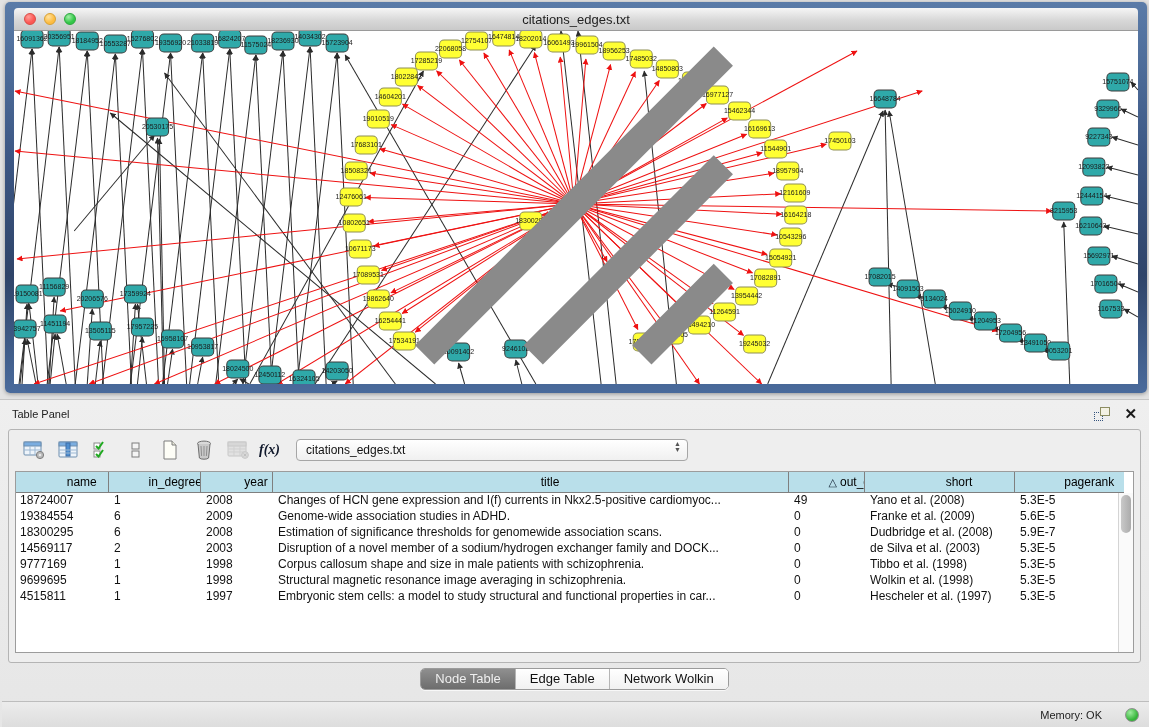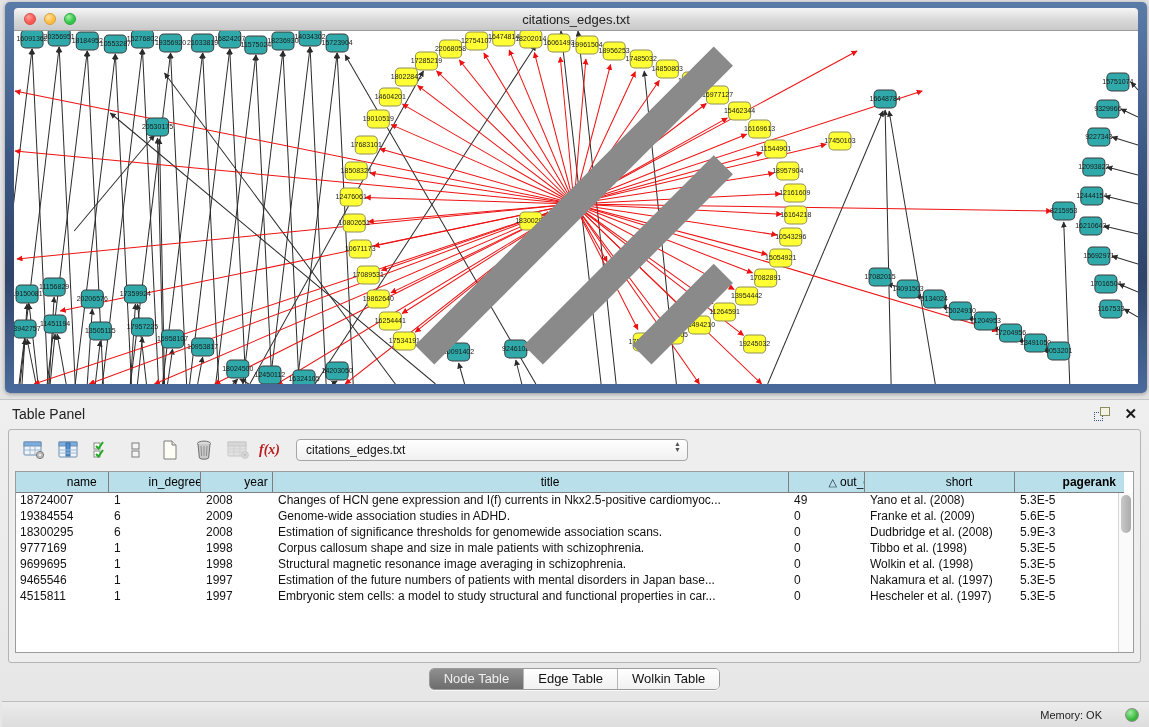--- a/index.html
+++ b/index.html
@@ -24,44 +24,44 @@
   .resize-grip{ position:absolute; right:2px; bottom:2px; width:13px; height:13px; }
 
   
   .split-grip{ position:absolute; left:566px; top:399px; width:16px; height:6px; display:flex; gap:2px; align-items:center; justify-content:center;}
   .split-grip i{ width:4px; height:4px; background:#9a9a9a; border-radius:1px; display:block;}
 
   
   .table-panel{ position:absolute; left:0; top:399px; width:1149px; height:328px;
     background:linear-gradient(180deg,#efefef,#e6e6e6); border-top:1px solid #c6c6c6; }
   .panel-titlebar{ height:27px; display:flex; align-items:center; padding:0 12px; }
-  .panel-title{ font-size:14px; color:#222; }
+  .panel-title{ font-size:11px; color:#222; }
   .panel-titlebar .spacer{ flex:1; }
   .float-icon{ width:16px; height:14px; position:relative; margin-right:14px; cursor:pointer;}
   .float-icon .sq1{ position:absolute; left:0; bottom:0; width:9px; height:9px; border:1px dotted #33527c; }
   .float-icon .sq2{ position:absolute; right:0; top:0; width:10px; height:9px; border:1px solid #8d8d62; background:#f4f2e4; }
   .close-icon{ font-size:15px; font-weight:bold; color:#1a1a1a; cursor:pointer; line-height:1; }
 
   .panel-body{ margin:2px 8px 0 8px; height:234px; background:#eeeeee;
     border:1px solid #b4b4b4; border-radius:3px; padding:5px 4px 0 4px; }
 
   .toolbar{ display:flex; align-items:center; height:30px; padding-left:8px; }
   .tb-icon{ width:26px; height:24px; display:flex; align-items:center; justify-content:center; margin-right:8px; cursor:pointer; }
   .tb-icon.disabled{ opacity:.45; cursor:default; }
-  .fx{ font-family:"Liberation Serif",serif; font-style:italic; font-weight:bold; font-size:14px; color:#b91c1c; margin-right:16px; }
+  .fx{ font-family:"Liberation Serif",serif; font-style:italic; font-weight:bold; font-size:14px; color:#0f172a; margin-right:16px; }
   .combo{ width:392px; height:22px; border:1px solid #a6a6a6; border-radius:4px;
     background:linear-gradient(180deg,#ffffff,#f0f0f0); display:flex; align-items:center; padding-left:9px; position:relative; cursor:pointer;}
   .combo .val{ font-size:12px; color:#111; }
   .combo .arrows{ position:absolute; right:6px; top:1px; display:flex; flex-direction:column; line-height:6px; font-size:7px; color:#555; }
 
   .tablewrap{ margin:6px 2px 0 2px; position:relative; height:182px; background:#fff; border:1px solid #9c9c9c; }
   table{ border-collapse:collapse; table-layout:fixed; width:1108px; }
   thead th{ background:#b9dfea; font-size:12px; font-weight:normal; color:#000;
     height:20px; border:1px solid #7f7f7f; border-top:none; overflow:hidden; white-space:nowrap;padding-left:40px; }
-  thead th:first-child{ border-left:none;} thead th:last-child{ border-right:none;font-weight:bold;}
+  thead th:first-child{ border-left:none;} thead th:last-child{ border-right:none;}
   tbody td{ font-size:12px; color:#111; height:16px; padding:0 0 0 6px; overflow:hidden; white-space:nowrap; }
   tbody td.c0{ padding-left:4px; }
   .sort-glyph{ color:#123; margin-right:3px; font-size:11px; }
   .vscroll{ position:absolute; right:0; top:21px; bottom:0; width:15px; background:#fafafa; border-left:1px solid #d4d4d4; }
   .vthumb{ position:absolute; left:2px; top:2px; width:10px; height:38px; background:linear-gradient(90deg,#c9c9c9,#ababab); border-radius:5px; }
 
   .tabs{ width:fit-content; margin:5px auto 0 auto; display:flex; border:1px solid #9b9b9b; border-radius:5px; overflow:hidden; background:#fff; box-shadow:0 1px 0 rgba(255,255,255,.7);}
   .tab{ font-size:13px; padding:2px 14px 3px 14px; color:#111; border-right:1px solid #b5b5b5; cursor:pointer; background:linear-gradient(180deg,#ffffff,#f1f1f1);}
   .tab:last-child{ border-right:none; }
   .tab.selected{ background:linear-gradient(180deg,#8f8f8f,#6d6d6d); color:#efefef; }
@@ -542,69 +542,69 @@
               <td class="c5">Franke et al. (2009)</td>
               <td class="c6">5.6E-5</td>
             </tr>
             <tr>
               <td class="c0">18300295</td>
               <td class="c1">6</td>
               <td class="c2">2008</td>
               <td class="c3">Estimation of significance thresholds for genomewide association scans.</td>
               <td class="c4">0</td>
               <td class="c5">Dudbridge et al. (2008)</td>
-              <td class="c6">5.9E-3</td>
+              <td class="c6">5.9E-7</td>
+            </tr>
+            <tr>
+              <td class="c0">14569117</td>
+              <td class="c1">2</td>
+              <td class="c2">2003</td>
+              <td class="c3">Disruption of a novel member of a sodium/hydrogen exchanger family and DOCK...</td>
+              <td class="c4">0</td>
+              <td class="c5">de Silva et al. (2003)</td>
+              <td class="c6">5.3E-5</td>
             </tr>
             <tr>
               <td class="c0">9777169</td>
               <td class="c1">1</td>
               <td class="c2">1998</td>
               <td class="c3">Corpus callosum shape and size in male patients with schizophrenia.</td>
               <td class="c4">0</td>
               <td class="c5">Tibbo et al. (1998)</td>
               <td class="c6">5.3E-5</td>
             </tr>
             <tr>
               <td class="c0">9699695</td>
               <td class="c1">1</td>
               <td class="c2">1998</td>
               <td class="c3">Structural magnetic resonance image averaging in schizophrenia.</td>
               <td class="c4">0</td>
               <td class="c5">Wolkin et al. (1998)</td>
               <td class="c6">5.3E-5</td>
             </tr>
             <tr>
-              <td class="c0">9465546</td>
-              <td class="c1">1</td>
-              <td class="c2">1997</td>
-              <td class="c3">Estimation of the future numbers of patients with mental disorders in Japan base...</td>
-              <td class="c4">0</td>
-              <td class="c5">Nakamura et al. (1997)</td>
-              <td class="c6">5.3E-5</td>
-            </tr>
-            <tr>
               <td class="c0">4515811</td>
               <td class="c1">1</td>
               <td class="c2">1997</td>
               <td class="c3">Embryonic stem cells: a model to study structural and functional properties in car...</td>
               <td class="c4">0</td>
               <td class="c5">Hescheler et al. (1997)</td>
               <td class="c6">5.3E-5</td>
             </tr>
           </tbody>
       </table>
       <div class="vscroll">
         <div class="vthumb"></div>
       </div>
     </div>
   </div>
 
   <div class="tabs">
     <span class="tab selected">Node Table</span>
     <span class="tab">Edge Table</span>
-    <span class="tab">Wolkin Table</span>
+    <span class="tab">Network Wolkin</span>
   </div>
 </div>
 
 <div class="statusbar">
   <span class="mem-label">Memory: OK</span>
   <span class="mem-dot"></span>
 </div>
 
 </body></html>

